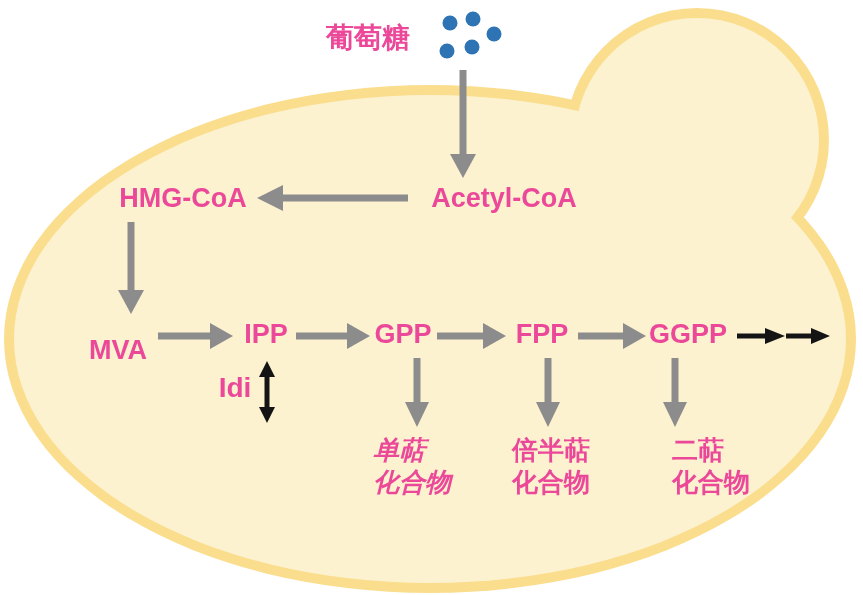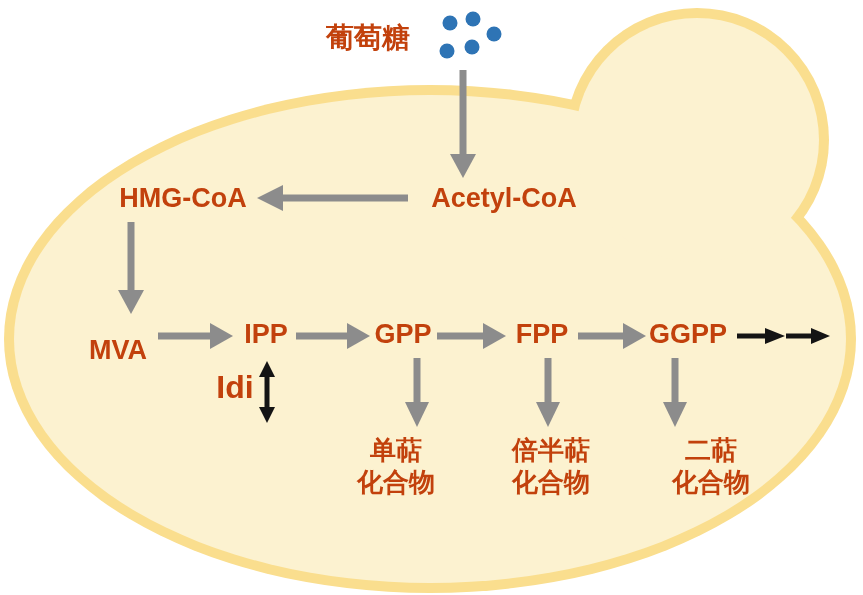--- a/index.html
+++ b/index.html
@@ -9,30 +9,29 @@
     height: 595px;
     background: #ffffff;
     overflow: hidden;
     font-family: "Liberation Sans", sans-serif;
   }
   #diagram-svg { position: absolute; left: 0; top: 0; }
   .lbl {
     position: absolute;
     transform: translate(-50%, -50%);
     font-weight: bold;
-    color: #c2410c;
+    color: #ec4899;
     white-space: pre-line;
-    text-align: center;
     line-height: 1.18;
     letter-spacing: 0px;
   }
   .lbl.latin  { font-size: 27px; }
   .lbl.cjk    { font-size: 26px; line-height: 32px; }
   .lbl.glucose{ font-size: 28px; }
-  .lbl.idi    { font-size: 32px; }
+  .lbl.idi    { font-size: 28px; }
 </style>
 </head>
 <body>
 
 <div id="stage">
 
   <svg id="diagram-svg" width="863" height="595" viewBox="0 0 863 595">
 
     <g fill="#fade8e">
       <ellipse cx="430" cy="339" rx="426" ry="254"></ellipse>
@@ -124,21 +123,21 @@
 
   <div class="lbl latin" style="left:403px; top:335px;">GPP</div>
 
   <div class="lbl latin" style="left:542px; top:335px;">FPP</div>
 
   <div class="lbl latin" style="left:688px; top:335px;">GGPP</div>
 
   <div class="lbl idi" style="left:235px; top:388px;">Idi</div>
 
 
-  <div class="lbl cjk" style="left:396px; top:466px;">单萜
+  <div class="lbl cjk" style="left:412px; top:466px;font-style:italic;">单萜
 化合物</div>
 
   <div class="lbl cjk" style="left:551px; top:466px;">倍半萜
 化合物</div>
 
   <div class="lbl cjk" style="left:679px; top:466px;margin-left:32px;">二萜
 化合物</div>
 </div>
 
 </body></html>

